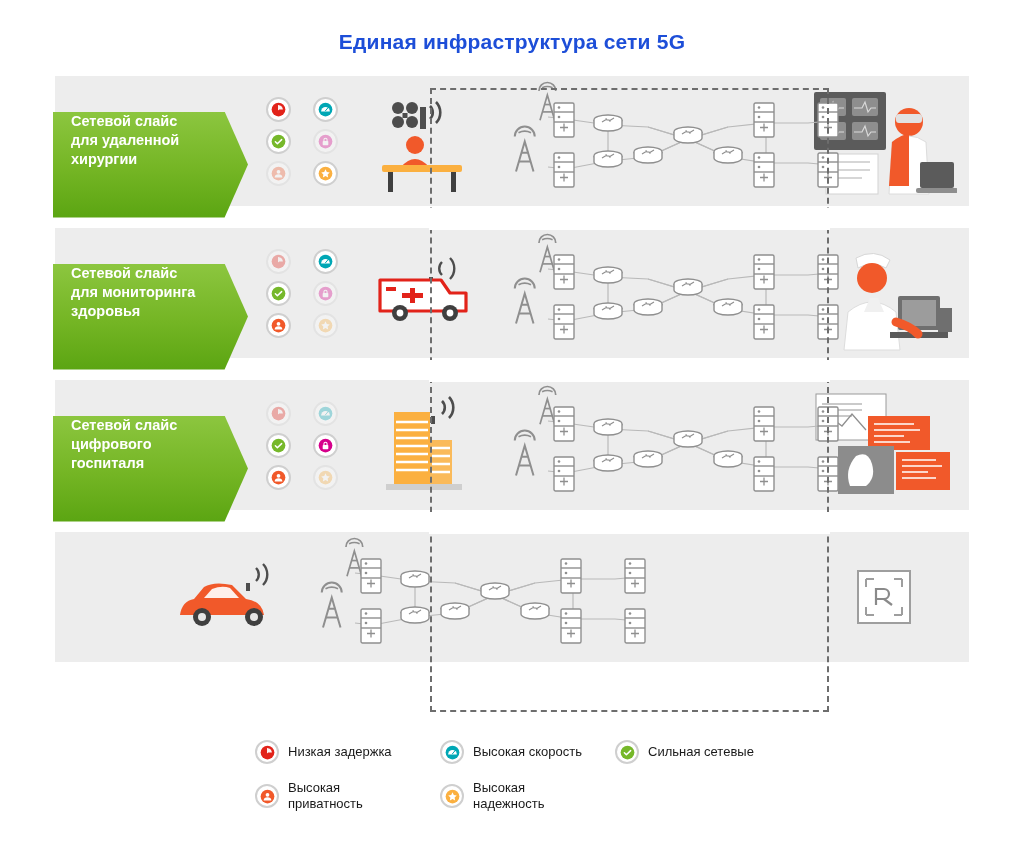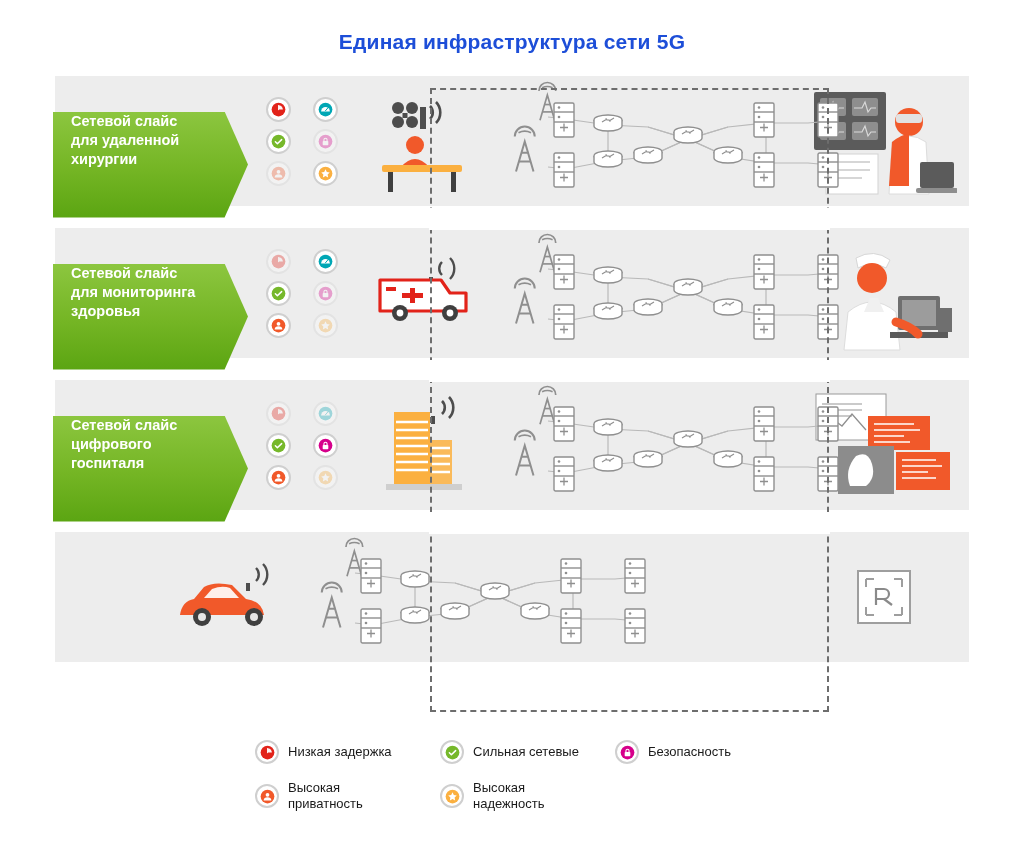--- a/index.html
+++ b/index.html
@@ -866,35 +866,35 @@
           <circle cx="12" cy="12" r="11" fill="#e2231a"></circle>
           <path d="M12 5 A7 7 0 0 1 19 12 L12 12 Z" fill="#fff" opacity="0.95"></path>
           <rect x="11.3" y="5" width="1.4" height="8" fill="#fff"></rect>
         </svg>
       </div>
       <div class="ltext">Низкая задержка</div>
     </div>
     <div class="legend-item">
       <div class="badge">
         <svg width="15" height="15" viewBox="0 0 24 24">
-          <circle cx="12" cy="12" r="11" fill="#76b82a"></circle>
-          <path d="M7 12.5l3.2 3.2L17 9" stroke="#fff" stroke-width="2.4" fill="none" stroke-linecap="round" stroke-linejoin="round"></path>
+          <circle cx="12" cy="12" r="11" fill="#00a7b5"></circle>
+          <path d="M5 15a7 7 0 0 1 14 0z" fill="#fff"></path>
+          <path d="M12 14 L17 8" stroke="#00a7b5" stroke-width="1.6" stroke-linecap="round"></path>
         </svg>
       </div>
-      <div class="ltext">Сильная сетевые</div>
+      <div class="ltext">Высокая скорость</div>
     </div>
     <div class="legend-item">
       <div class="badge">
         <svg width="15" height="15" viewBox="0 0 24 24">
-          <circle cx="12" cy="12" r="11" fill="#d6008b"></circle>
-          <rect x="7.5" y="11" width="9" height="7" rx="1.2" fill="#fff"></rect>
-          <path d="M9.5 11V9.2a2.5 2.5 0 0 1 5 0V11" stroke="#fff" stroke-width="1.7" fill="none"></path>
+          <circle cx="12" cy="12" r="11" fill="#76b82a"></circle>
+          <path d="M7 12.5l3.2 3.2L17 9" stroke="#fff" stroke-width="2.4" fill="none" stroke-linecap="round" stroke-linejoin="round"></path>
         </svg>
       </div>
-      <div class="ltext">Безопасность</div>
+      <div class="ltext">Сильная сетевые</div>
     </div>
     <div class="legend-item">
       <div class="badge">
         <svg width="15" height="15" viewBox="0 0 24 24">
           <circle cx="12" cy="12" r="11" fill="#f1592a"></circle>
           <circle cx="12" cy="9.3" r="3" fill="#fff"></circle>
           <path d="M5.8 18.5c0-3.4 2.8-5.2 6.2-5.2s6.2 1.8 6.2 5.2z" fill="#fff"></path>
         </svg>
       </div>
       <div class="ltext" style="white-space: pre-line;">Высокая

